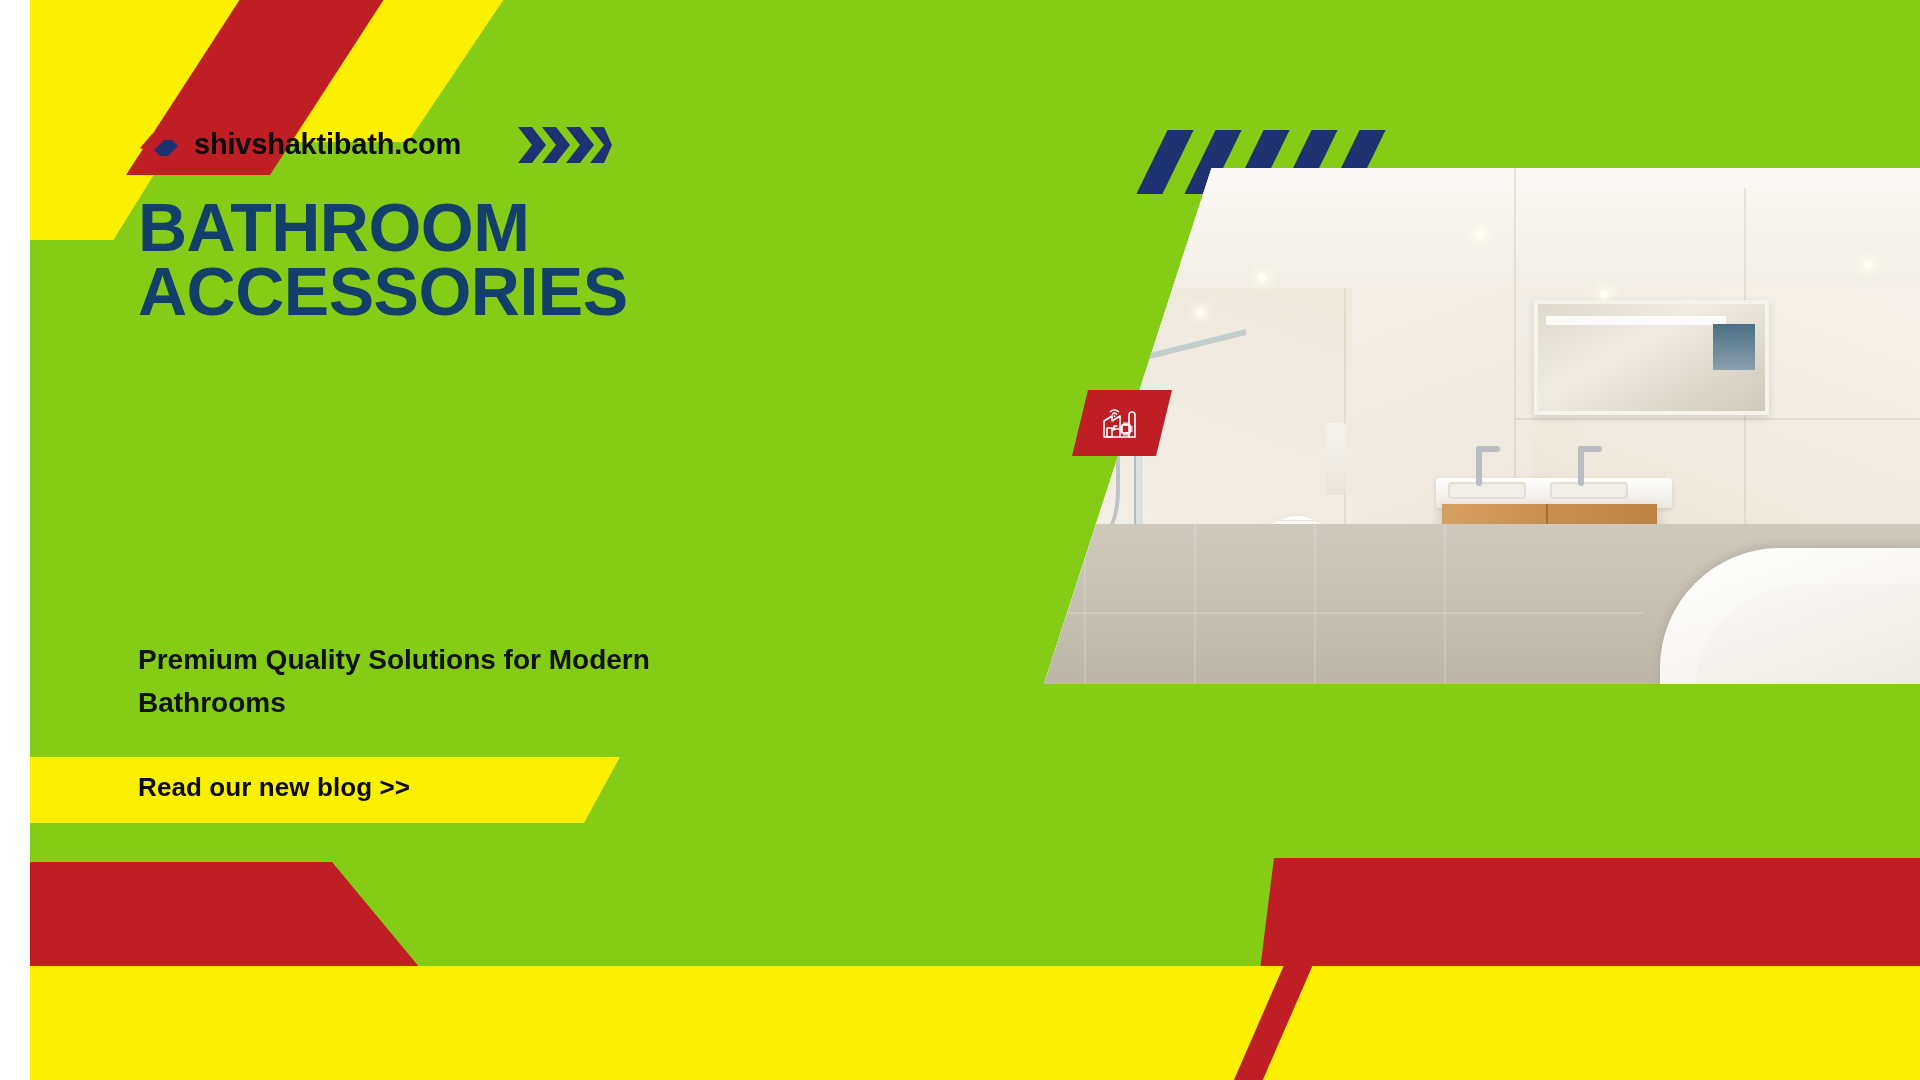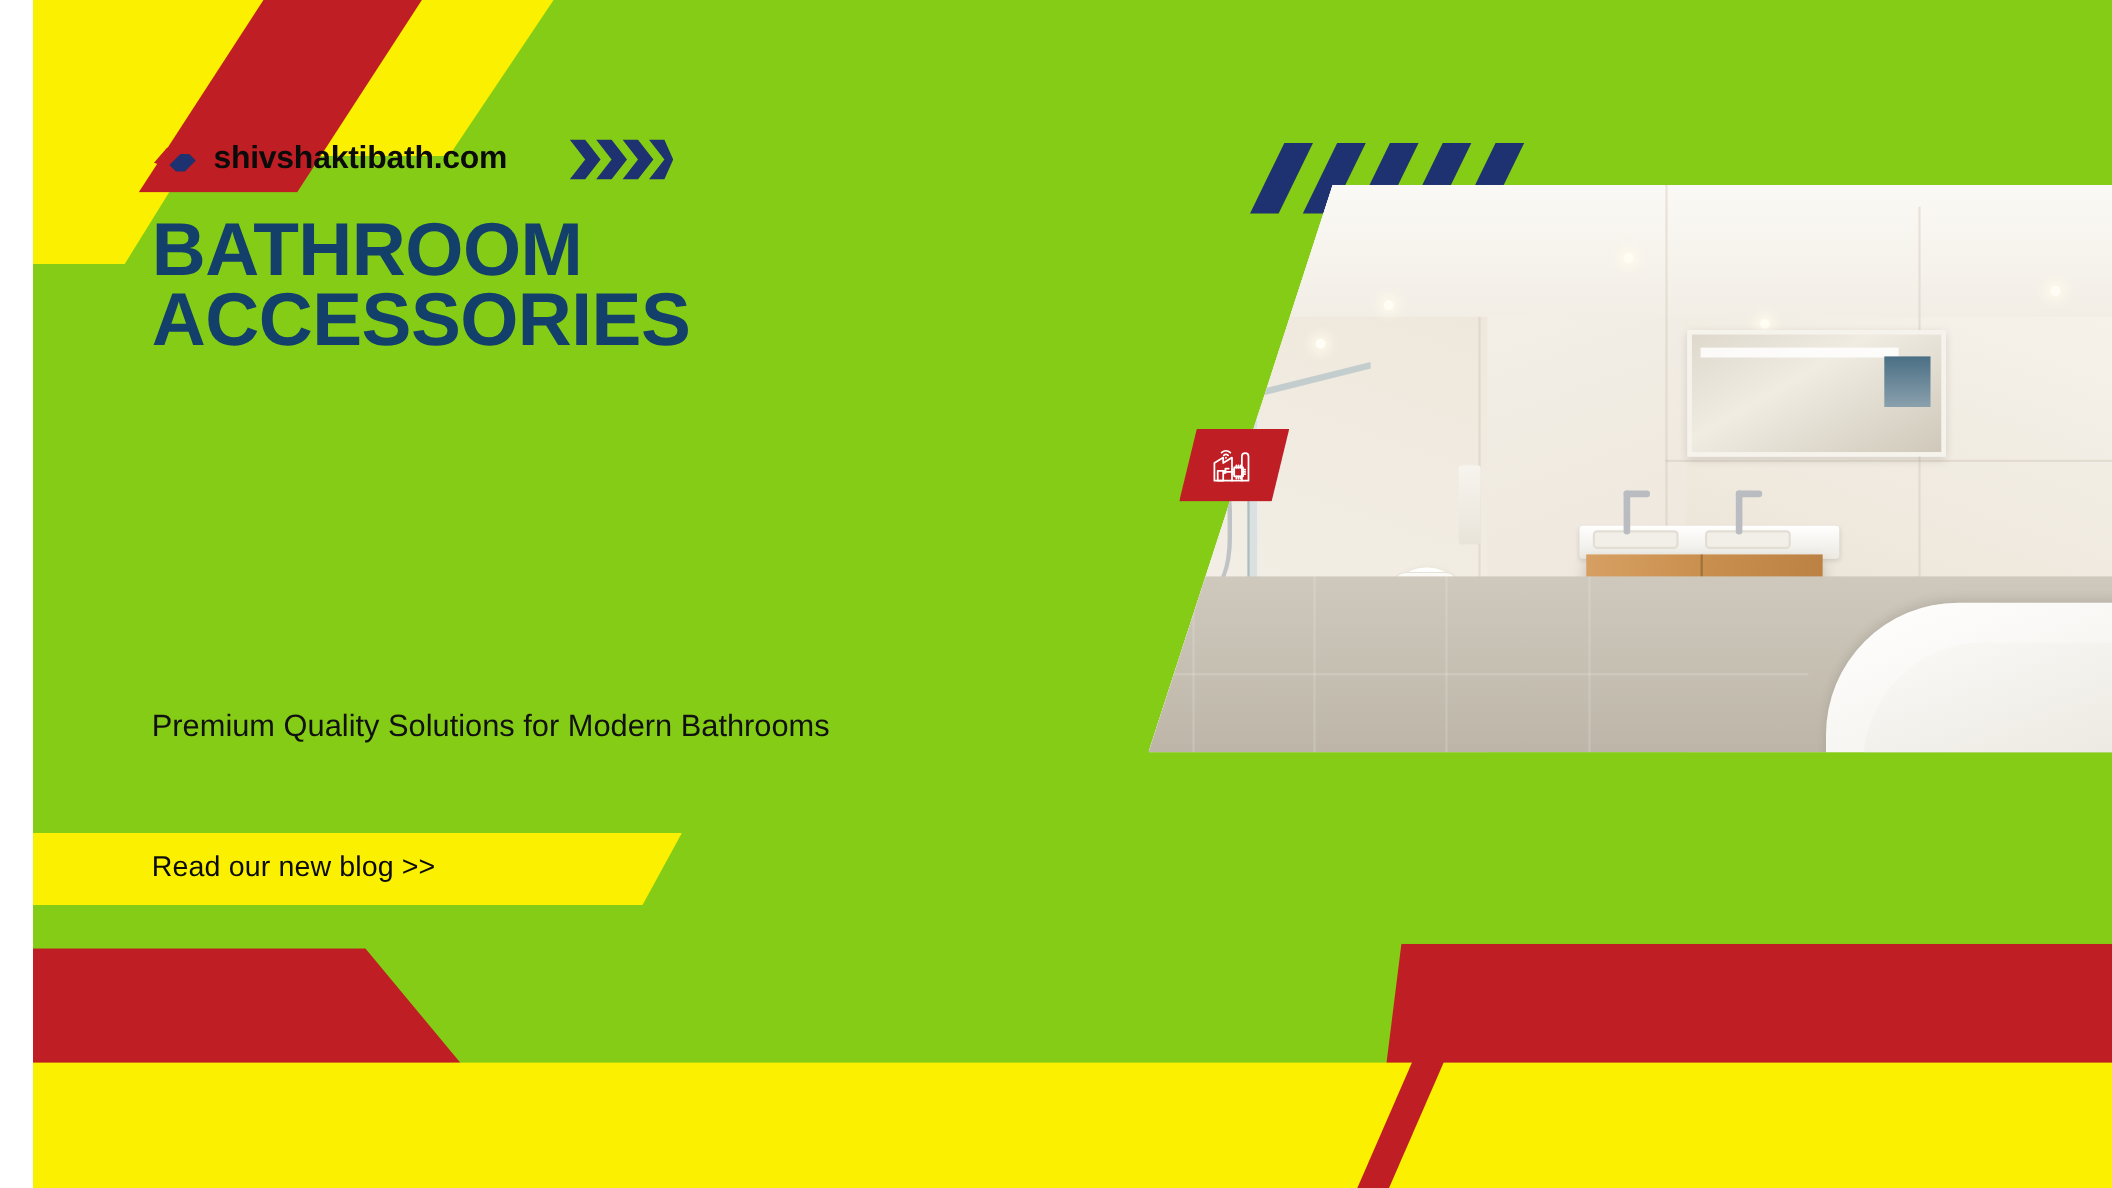--- a/index.html
+++ b/index.html
@@ -80,33 +80,33 @@
     font-family:"Liberation Sans", sans-serif;
     font-weight:bold; font-size:68px; line-height:0.94;
     letter-spacing:-0.5px; white-space:nowrap;
   }
   .h-navy { color:#12406B; }
   .h-red  { color:#BE1E24; }
 
   .subhead {
     position:absolute; left:108px; top:638px; width:620px;
     font-family:"Liberation Sans", sans-serif;
-    font-weight:normal; font-size:28px; line-height:1.55; color:#111;
+    font-weight:bold; font-size:28px; line-height:1.55; color:#111;
   }
 
   
   .cta-band {
     position:absolute; left:-10px; top:757px; width:600px; height:66px;
     background:#FAF000;
     clip-path: polygon(0% 0%, 100% 0%, 94% 100%, 0% 100%);
   }
   .cta-text {
     position:absolute; left:108px; top:772px;
     font-family:"Liberation Sans", sans-serif;
-    font-weight:normal; font-size:26px; color:#0b0b0b; letter-spacing:0.1px;
+    font-weight:bold; font-size:26px; color:#0b0b0b; letter-spacing:0.1px;
     white-space:nowrap;
   }
 
   
   .photo {
     position:absolute; left:1014px; top:168px; width:906px; height:516px;
     clip-path: polygon(18.5% 0%, 100% 0%, 100% 100%, 0% 100%);
     overflow:hidden;
     background:#efece6;
   }

